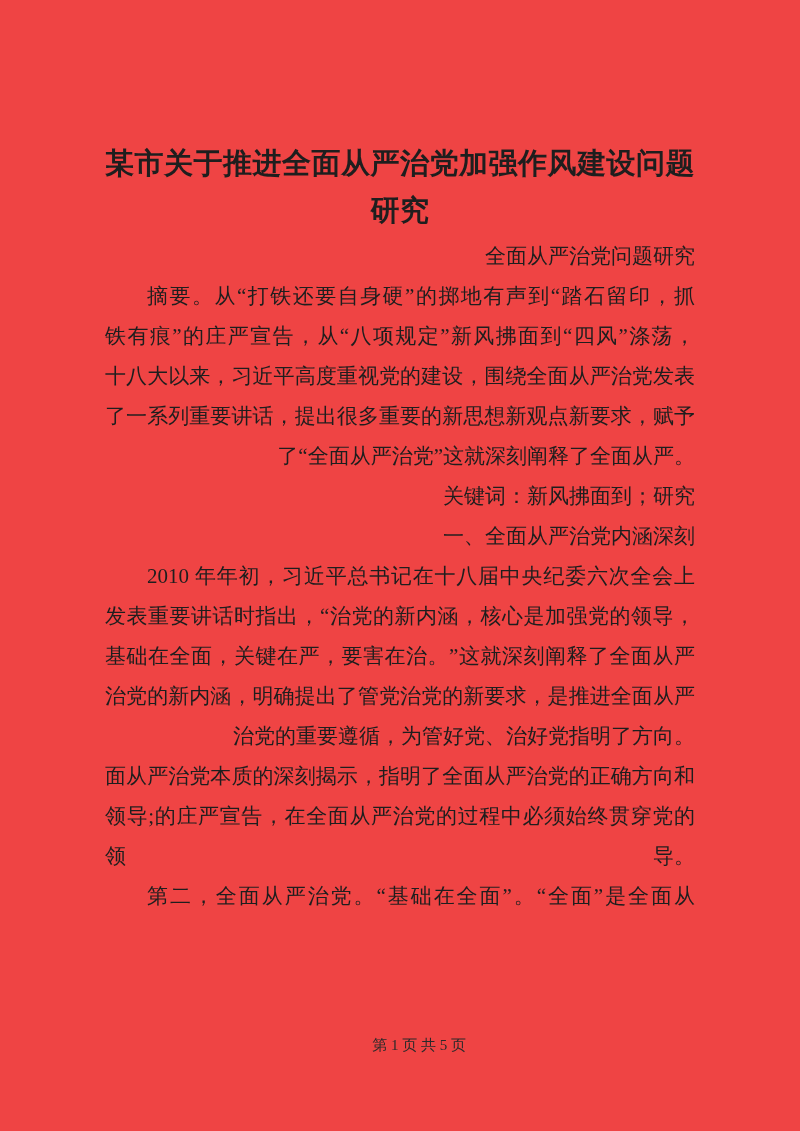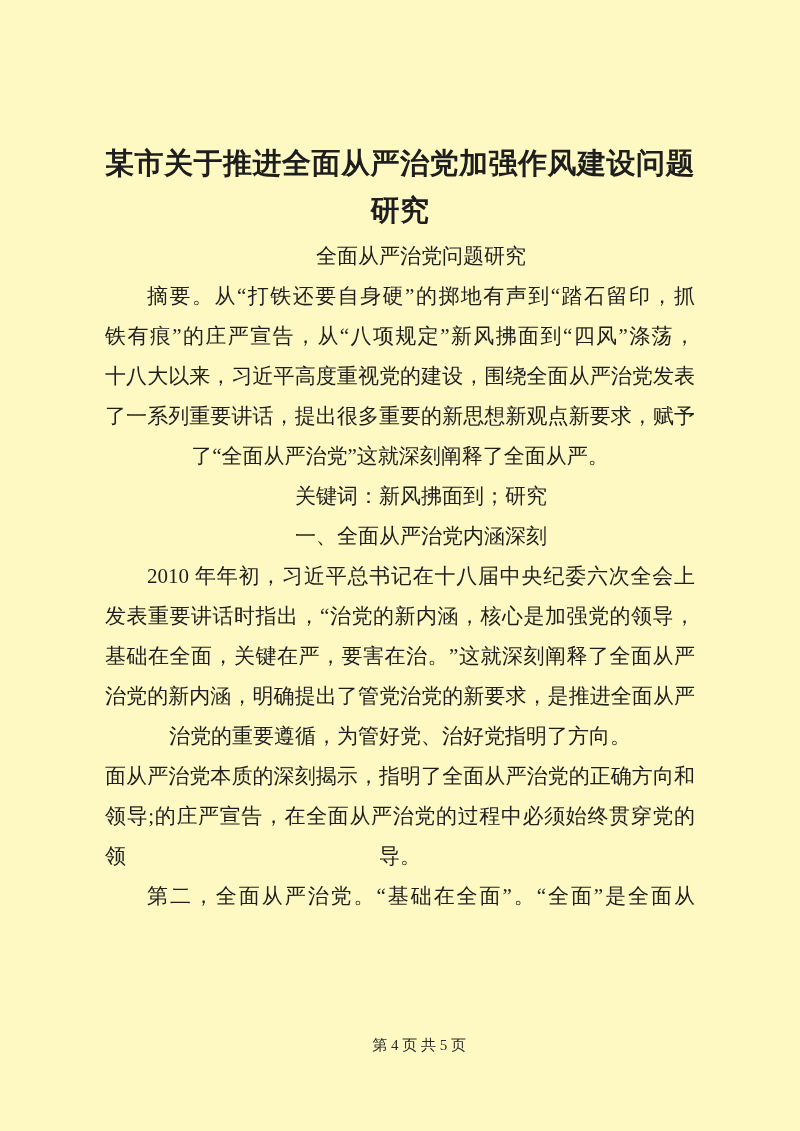--- a/index.html
+++ b/index.html
@@ -1,20 +1,20 @@
 <!DOCTYPE html>
 <html><head>
 <meta charset="utf-8">
 <style>
   html, body { margin: 0; padding: 0; background: #ffffff; }
   .page {
     position: relative;
     width: 800px;
     height: 1131px;
-    background: #fef9c3;
+    background: #ef4444;
     color: #1e1e1e;
     font-family: "Liberation Serif", "DejaVu Serif", serif;
     overflow: hidden;
   }
   .doc-title {
     position: absolute;
     left: 105px;
     top: 140px;
     width: 590px;
     margin: 0;
@@ -29,21 +29,21 @@
     left: 105px;
     top: 236px;
     width: 590px;
     font-size: 21px;
     line-height: 40px;
   }
   .para { margin: 0; padding: 0; }
   .line {
     height: 40px;
     white-space: nowrap;
-    text-align: center;
+    text-align: right;
   }
   
   .line.full {
     white-space: normal;
     text-align: justify;
     text-align-last: justify;
   }
   .line.indent { text-indent: 42px; }
   .page-footer {
     position: absolute;
@@ -98,16 +98,16 @@
       <div class="line">导。</div>
     </div>
 
     <div class="para">
       <div class="line indent full">第二，全面从严治党。“基础在全面”。“全面”是全面从</div>
     </div>
 
   </div>
 
   <div class="page-footer">
-    <span>第 4 页 共 5 页</span>
+    <span>第 1 页 共 5 页</span>
   </div>
 
 </div>
 
 </body></html>

